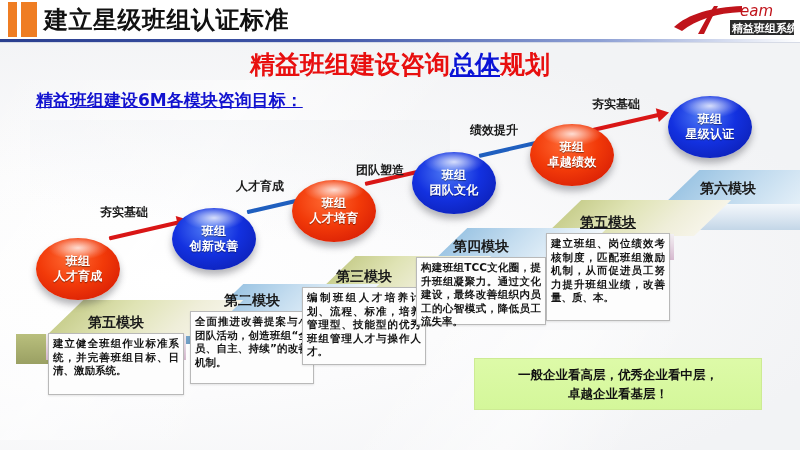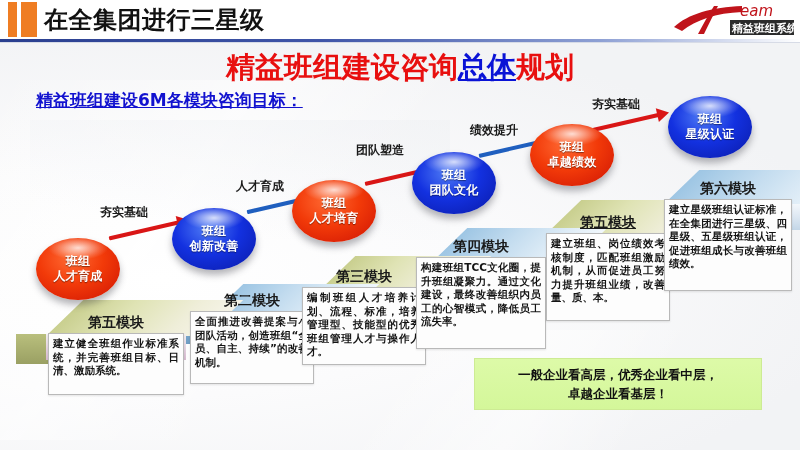--- a/index.html
+++ b/index.html
@@ -41,21 +41,21 @@
     background:linear-gradient(90deg,#2a3f8f 0%,#3f55a8 40%,#8ea0d4 75%,#ffffff 100%);}
   .hdr-rule2{position:absolute;left:0;top:42px;width:800px;height:1px;background:#d7dbe6;}
 
   
   .logo{position:absolute;right:4px;top:1px;width:128px;height:38px;}
   .logo svg{display:block;}
 
   
   .main-title{
     position:absolute;left:0;top:48px;width:800px;text-align:center;
-    font-size:29px;font-weight:bold;color:#e80f0f;white-space:nowrap;
+    font-size:25px;font-weight:bold;color:#e80f0f;white-space:nowrap;
   }
   .main-title .blue{color:#0a13d6;text-decoration:underline;}
   .sub-title{
     position:absolute;left:36px;top:89px;
     font-size:17px;font-weight:bold;color:#1212cf;
     text-decoration:underline;white-space:nowrap;
   }
 
   
   .step{position:absolute;}
@@ -139,21 +139,21 @@
 
 <div id="slide">
 
   <div class="sheen sheen1"></div>
   <div class="sheen sheen3"></div>
   <div class="sheen sheen2"></div>
 
   <div class="hdr">
     <div class="hdr-bar1"></div>
     <div class="hdr-bar2"></div>
-    <div class="hdr-title">在全集团进行三星级</div>
+    <div class="hdr-title">建立星级班组认证标准</div>
 
     <div class="logo">
       <svg width="128" height="38" viewBox="0 0 128 38" xmlns="http://www.w3.org/2000/svg">
         <path d="M6 26 C20 13, 44 6, 74 5 L74 11 C48 12, 28 19, 14 30 Z" fill="#c0141b"></path>
         <path d="M46 5 L50 5 C44 16, 40 25, 36 33 L30 33 C35 24, 40 14, 46 5 Z" fill="#c0141b"></path>
         <text x="72" y="15" font-family="'DejaVu Sans','Liberation Sans',sans-serif" font-size="15" fill="#c0141b" font-style="italic">eam</text>
         <rect x="62" y="19" width="64" height="15" fill="#2b2b2b"></rect>
         <text x="64" y="31" font-family="'DejaVu Sans','Liberation Sans',sans-serif" font-size="11" font-weight="bold" fill="#ffffff">精益班组系统</text>
       </svg>
 
@@ -213,21 +213,21 @@
   <div class="arrow blue" style="left:246px;top:196px;width:82px;transform:rotate(-13deg);">
     <div class="shaft" style="width:70px;"></div>
     <div class="head" style="left:68px;"></div>
   </div>
   <div class="arrow-label" style="left:236px;top:178px;">人才育成</div>
 
   <div class="arrow red" style="left:364px;top:168px;width:80px;transform:rotate(-13deg);">
     <div class="shaft" style="width:68px;"></div>
     <div class="head" style="left:66px;"></div>
   </div>
-  <div class="arrow-label" style="left:356px;top:142px;">团队塑造</div>
+  <div class="arrow-label" style="left:356px;top:162px;">团队塑造</div>
 
   <div class="arrow blue" style="left:478px;top:140px;width:80px;transform:rotate(-13deg);">
     <div class="shaft" style="width:68px;"></div>
     <div class="head" style="left:66px;"></div>
   </div>
   <div class="arrow-label" style="left:470px;top:122px;">绩效提升</div>
 
   <div class="arrow red" style="left:592px;top:114px;width:80px;transform:rotate(-13deg);">
     <div class="shaft" style="width:68px;"></div>
     <div class="head" style="left:66px;"></div>
@@ -262,26 +262,25 @@
   <div class="mod-head" style="left:46px;top:314px;width:140px;">第五模块</div>
   <div class="mod-box" style="left:48px;top:333px;width:136px;height:62px;">建立健全班组作业标准系统，并完善班组目标、日清、激励系统。</div>
 
   <div class="mod-head" style="left:190px;top:292px;width:124px;">第二模块</div>
   <div class="mod-box" style="left:190px;top:311px;width:124px;height:73px;">全面推进改善提案与小团队活动，创造班组“全员、自主、持续”的改善机制。</div>
 
   <div class="mod-head" style="left:302px;top:268px;width:124px;">第三模块</div>
   <div class="mod-box" style="left:302px;top:287px;width:124px;height:78px;">编制班组人才培养计划、流程、标准，培养管理型、技能型的优秀班组管理人才与操作人才。</div>
 
   <div class="mod-head" style="left:416px;top:238px;width:130px;">第四模块</div>
-  <div class="mod-box" style="left:416px;top:257px;width:130px;height:92px;">构建班组TCC文化圈，提升班组凝聚力。通过文化建设，最终改善组织内员工的心智模式，降低员工流失率。</div>
+  <div class="mod-box" style="left:416px;top:257px;width:130px;height:68px;">构建班组TCC文化圈，提升班组凝聚力。通过文化建设，最终改善组织内员工的心智模式，降低员工流失率。</div>
 
   <div class="mod-head" style="left:546px;top:214px;width:124px;text-decoration:underline;">第五模块</div>
   <div class="mod-box" style="left:546px;top:233px;width:124px;height:88px;">建立班组、岗位绩效考核制度，匹配班组激励机制，从而促进员工努力提升班组业绩，改善量、质、本。</div>
 
   <div class="mod-head" style="left:664px;top:180px;width:128px;">第六模块</div>
-  <div class="mod-box" style="left:664px;top:199px;width:128px;height:92px;">建立星级班组认证标准，在全集团进行三星级、四星级、五星级班组认证，促进班组成长与改善班组绩效。</div>
 
   <div class="quote">
     <span>一般企业看高层，优秀企业看中层，</span>
     <span>卓越企业看基层！</span>
   </div>
 
 </div>
 
 </body></html>

